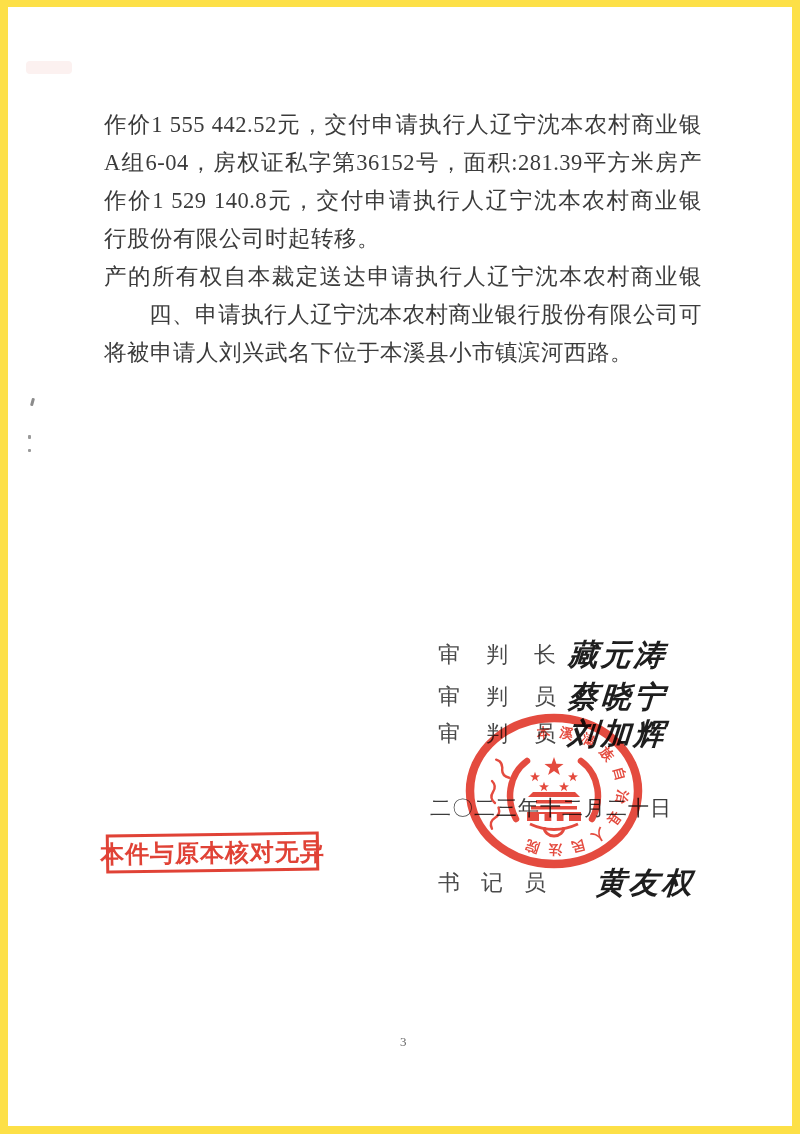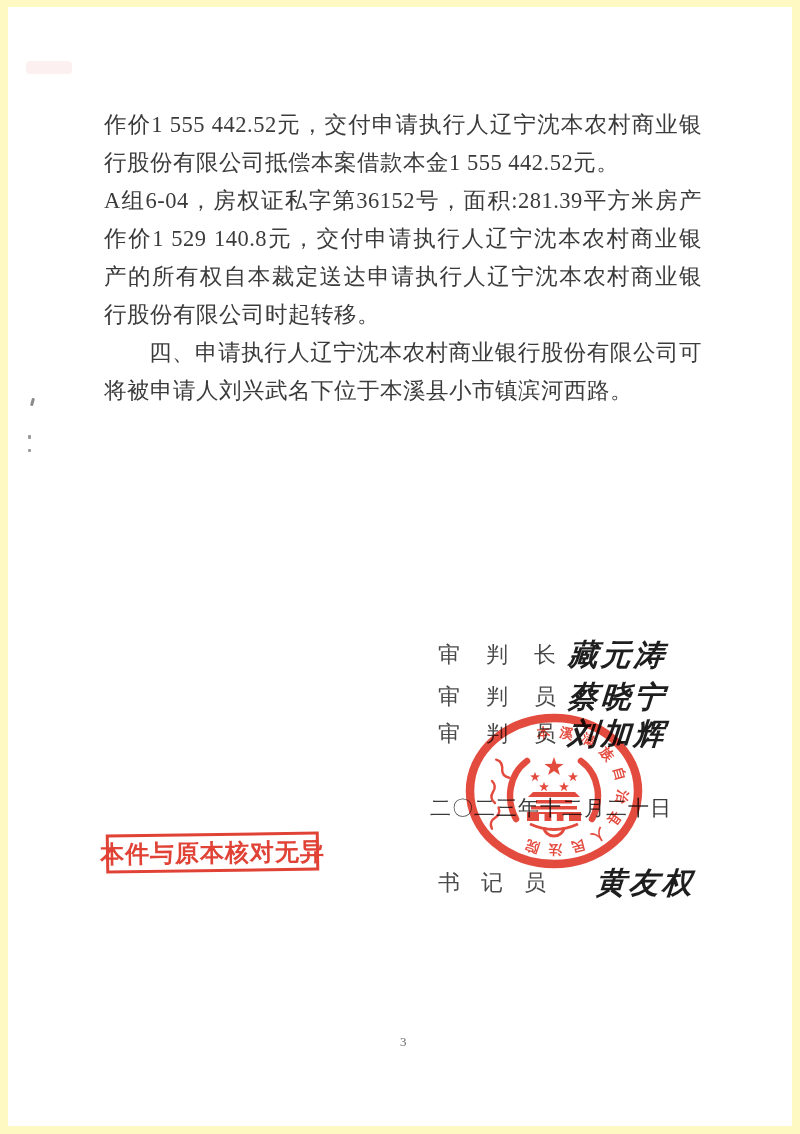--- a/index.html
+++ b/index.html
@@ -1,19 +1,19 @@
 <!DOCTYPE html>
 <html><head>
 <meta charset="utf-8">
 <style>
   html,body{margin:0;padding:0;}
   .frame{
     position:relative;
     width:800px;height:1134px;
-    background:#fef9c3;
+    background:#fde047;
     overflow:hidden;
     font-family:"Liberation Serif","DejaVu Serif",serif;
   }
   .sheet{
     position:absolute;left:8px;top:7px;right:8px;bottom:8px;
     background:#ffffff;
   }
   
   .body-text{
     position:absolute;left:104px;top:106px;width:598px;
@@ -78,25 +78,24 @@
 <div class="frame">
   <div class="sheet"></div>
 
   <div class="smudge"></div>
   <div class="mark m1"></div>
   <div class="mark m2"></div>
   <div class="mark m3"></div>
 
   <div class="body-text">
     <div class="bline fill">作价1 555 442.52元，交付申请执行人辽宁沈本农村商业银</div>
-    <div class="bline">行股份有限公司抵偿本案借款本金1 555 442.52元。</div>
     <div class="bline fill">A组6-04，房权证私字第36152号，面积:281.39平方米房产</div>
     <div class="bline fill">作价1 529 140.8元，交付申请执行人辽宁沈本农村商业银</div>
+    <div class="bline">行股份有限公司时起转移。</div>
     <div class="bline fill">产的所有权自本裁定送达申请执行人辽宁沈本农村商业银</div>
-    <div class="bline">行股份有限公司时起转移。</div>
     <div class="bline fill indent">四、申请执行人辽宁沈本农村商业银行股份有限公司可</div>
     <div class="bline">将被申请人刘兴武名下位于本溪县小市镇滨河西路。</div>
   </div>
 
   <div class="sig-row" style="top:638px;">
     <span class="sig-role">审判长</span>
     <span class="sig-name">藏元涛</span>
   </div>
   <div class="sig-row" style="top:680px;">
     <span class="sig-role">审判员</span>

